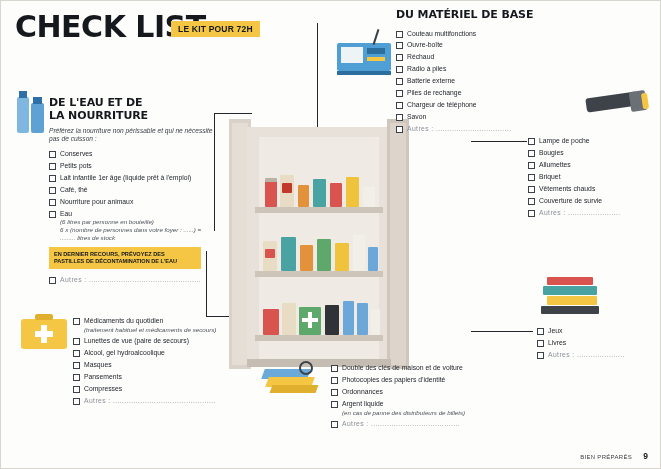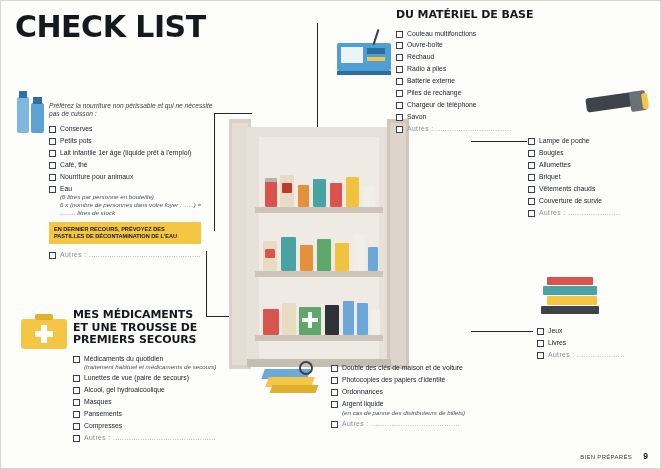--- a/index.html
+++ b/index.html
@@ -142,20 +142,21 @@
   #ill-docs{left:258px;top:352px;width:66px;height:42px;}
   
   #ill-books{left:540px;top:272px;width:70px;height:44px;}
 </style>
 </head>
 <body>
 
 <div class="page">
 
   <div class="title">CHECK LIST</div>
+  <div class="title-badge">LE KIT POUR 72H</div>
 
   <div class="conn" style="left:213px;top:112px;width:38px;height:0.8px;"></div>
   <div class="conn" style="left:213px;top:112px;width:0.8px;height:118px;"></div>
   <div class="conn" style="left:316px;top:22px;width:0.8px;height:120px;"></div>
   <div class="conn" style="left:470px;top:140px;width:56px;height:0.8px;"></div>
   <div class="conn" style="left:205px;top:315px;width:30px;height:0.8px;"></div>
   <div class="conn" style="left:205px;top:250px;width:0.8px;height:66px;"></div>
   <div class="conn" style="left:330px;top:348px;width:0.8px;height:14px;"></div>
   <div class="conn" style="left:470px;top:330px;width:62px;height:0.8px;"></div>
 
@@ -238,20 +239,22 @@
   </div>
 
   <div class="ill" id="ill-books">
     <div style="position:absolute;left:6px;top:4px;width:46px;height:8px;background:#d9534f;border-radius:1px;"></div>
     <div style="position:absolute;left:2px;top:13px;width:54px;height:9px;background:#4aa3a3;border-radius:1px;"></div>
     <div style="position:absolute;left:6px;top:23px;width:50px;height:9px;background:#f4c643;border-radius:1px;"></div>
     <div style="position:absolute;left:0px;top:33px;width:58px;height:8px;background:#3d4349;border-radius:1px;"></div>
   </div>
 
   <div id="blk-eau">
+    <div class="sec-title" style="white-space: pre-line;">DE L'EAU ET DE
+LA NOURRITURE</div>
     <div class="sec-note">Préférez la nourriture non périssable et qui ne nécessite pas de cuisson :</div>
     <ul class="chk" style="margin-top:6px;">
       <li><span class="box"></span><span>Conserves</span></li>
       <li><span class="box"></span><span>Petits pots</span></li>
       <li><span class="box"></span><span>Lait infantile 1er âge (liquide prêt à l'emploi)</span></li>
       <li><span class="box"></span><span>Café, thé</span></li>
       <li><span class="box"></span><span>Nourriture pour animaux</span></li>
       <li><span class="box"></span><span>Eau</span><span class="sub" style="white-space: pre-line;">(6 litres par personne en bouteille)
 6 x (nombre de personnes dans votre foyer : ......) = ......... litres de stock</span></li>
     </ul>
@@ -282,23 +285,20 @@
       <li><span class="box"></span><span>Bougies</span></li>
       <li><span class="box"></span><span>Allumettes</span></li>
       <li><span class="box"></span><span>Briquet</span></li>
       <li><span class="box"></span><span>Vêtements chauds</span></li>
       <li><span class="box"></span><span>Couverture de survie</span></li>
       <li><span class="box"></span><span class="dots">Autres : .......................</span></li>
     </ul>
   </div>
 
   <div id="blk-medic">
-    <div class="sec-title" style="white-space: pre-line;">MES MÉDICAMENTS
-ET UNE TROUSSE DE
-PREMIERS SECOURS</div>
     <ul class="chk" style="margin-top:8px;">
       <li><span class="box"></span><span>Médicaments du quotidien</span><span class="sub">(traitement habituel et médicaments de secours)</span></li>
       <li><span class="box"></span><span>Lunettes de vue (paire de secours)</span></li>
       <li><span class="box"></span><span>Alcool, gel hydroalcoolique</span></li>
       <li><span class="box"></span><span>Masques</span></li>
       <li><span class="box"></span><span>Pansements</span></li>
       <li><span class="box"></span><span>Compresses</span></li>
       <li><span class="box"></span><span class="dots">Autres : .............................................</span></li>
     </ul>
   </div>

